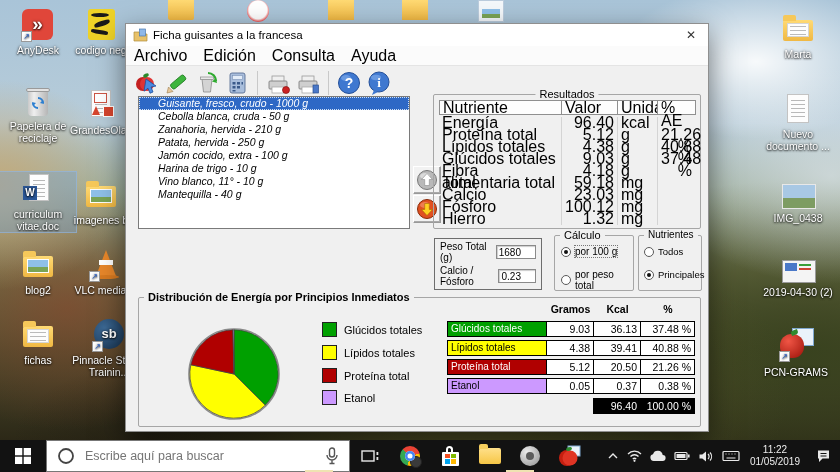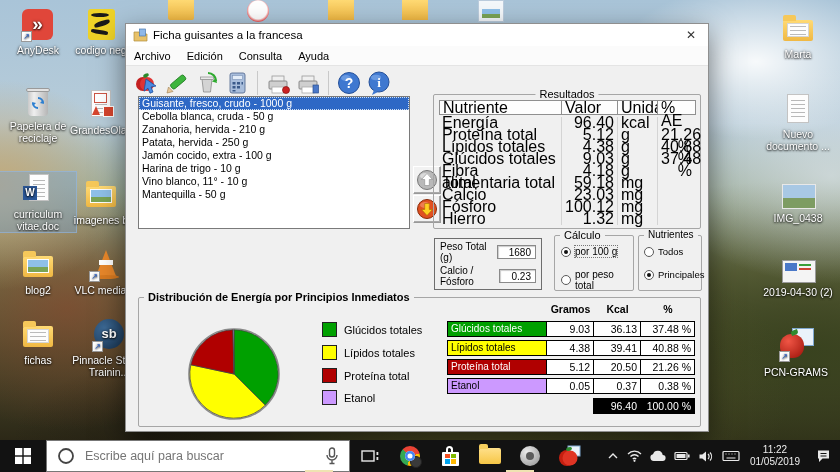--- a/index.html
+++ b/index.html
@@ -31,28 +31,28 @@
   .page .lines{position:absolute;left:3px;right:3px;top:5px;height:18px;
     background:repeating-linear-gradient(180deg,#b9b9b9 0 1px,transparent 1px 4px);}
   .frag{position:absolute;top:0;height:20px;}
   
   .window{position:absolute;left:125px;top:23px;width:584px;height:409px;background:#f0f0f0;
     border:1px solid #8f8f8f;box-sizing:border-box;box-shadow:0 10px 26px rgba(0,0,0,.5);font-size:11px;color:#000;}
   .titlebar{position:absolute;left:0;top:0;right:0;height:22px;background:#fff;display:flex;align-items:center;}
   .title-text{margin-left:5px;font-size:11.5px;}
   .close-btn{position:absolute;right:0;top:0;width:34px;height:22px;text-align:center;line-height:22px;font-size:12px;color:#333;}
   .menubar{position:absolute;left:0;top:22px;right:0;height:19px;background:#fbfbfb;display:flex;align-items:center;border-bottom:1px solid #e4e4e4;}
-  .menuitem{padding:2px 8px;font-size:11px;}
+  .menuitem{padding:2px 8px;font-size:16px;}
   .toolbar{position:absolute;left:0;top:42px;right:0;height:33px;display:flex;align-items:center;padding-left:6px;}
   .tbtn{width:30px;height:28px;display:flex;align-items:center;justify-content:center;}
   .tsep{width:1px;height:24px;background:#c9c9c9;margin:0 5px;}
   
   .listwrap{position:absolute;left:12px;top:72px;width:272px;height:133px;border:1px solid #7a7a7a;background:#fff;box-sizing:border-box;}
   .listhead{height:14px;background:linear-gradient(#5e95de,#2b62c0);color:#fff;font-size:10.5px;text-align:center;line-height:14px;}
-  .litem{height:13px;line-height:13px;font-size:10.5px;padding-left:3px;white-space:nowrap;overflow:hidden;}
+  .litem{height:13px;line-height:13px;font-size:10.5px;padding-left:19px;white-space:nowrap;overflow:hidden;font-style:italic;}
   .litem.sel{background:#2e68c5;color:#fff;outline:1px dotted #cfe0f5;outline-offset:-1px;}
   
   .sqbtn{position:absolute;width:28px;height:28px;background:#f2f2f2;border:1px solid #999;
     border-top-color:#fff;border-left-color:#fff;box-shadow:inset -1px -1px 0 #aaa;display:flex;align-items:center;justify-content:center;box-sizing:border-box;}
   
   .gbox{position:absolute;border:1px solid #a6a6a6;border-radius:2px;box-sizing:border-box;}
   .glabel{position:absolute;top:-7px;background:#f0f0f0;padding:0 4px;font-size:11px;white-space:nowrap;}
   .glabel.center{left:50%;transform:translateX(-50%);}
   .glabel.left{left:5px;}
   .glabel.bold{font-weight:bold;}
@@ -62,21 +62,21 @@
   .rhead .rc{border:1px solid #8f8f8f;background:#fdfdfd;height:13px;line-height:13px;padding:0 3px;margin-right:-1px;}
   .rbody .rc{height:12px;line-height:12px;padding:0 3px;}
   .rbody .rc.v,.rbody .rc.p{text-align:right;}
   .rbody .rc.u{border-left:1px solid #d4d4d4;}
   .rbody .rc.v{border-left:1px solid #d4d4d4;}
   .rbody .rc.p{border-left:1px solid #d4d4d4;}
   
   .peso{position:absolute;left:308px;top:214px;width:108px;height:52px;border:1px solid #6e6e6e;box-sizing:border-box;}
   .peso .prow{position:absolute;left:5px;right:5px;height:16px;display:flex;justify-content:space-between;align-items:center;font-size:10px;}
   .field{width:42px;height:14px;background:#fff;border:1px solid #8a8a8a;box-shadow:inset 1px 1px 1px #ccc;
-    font-size:10px;text-align:right;padding-right:4px;line-height:14px;box-sizing:border-box;}
+    font-size:10px;text-align:right;padding-right:14px;line-height:14px;box-sizing:border-box;}
   
   .ropt{position:absolute;display:flex;align-items:center;gap:4px;font-size:10px;}
   .radio{width:10px;height:10px;border-radius:50%;border:1px solid #595959;background:#fff;box-sizing:border-box;position:relative;flex:none;}
   .radio.sel::after{content:'';position:absolute;left:2px;top:2px;width:4px;height:4px;border-radius:50%;background:#111;}
   .rfocus{outline:1px dotted #777;}
   
   .legend-item{position:absolute;display:flex;align-items:center;gap:7px;font-size:11px;}
   .lsq{width:15px;height:15px;border:1px solid #222;box-sizing:border-box;flex:none;}
   .dist-table{position:absolute;left:308px;top:0;width:248px;font-size:10.5px;}
   .dhead{position:absolute;top:5px;height:14px;font-weight:bold;display:grid;grid-template-columns:100px 47px 47px 54px;width:248px;}
@@ -344,21 +344,21 @@
     </div>
 
     <div class="listwrap">
       <div class="litem sel">Guisante, fresco, crudo - 1000 g</div>
       <div class="litem">Cebolla blanca, cruda - 50 g</div>
       <div class="litem">Zanahoria, hervida - 210 g</div>
       <div class="litem">Patata, hervida - 250 g</div>
       <div class="litem">Jamón cocido, extra - 100 g</div>
       <div class="litem">Harina de trigo - 10 g</div>
       <div class="litem">Vino blanco, 11° - 10 g</div>
-      <div class="litem">Mantequilla - 50 g</div>
+      <div class="litem">Mantequilla - 40 g</div>
     </div>
 
     <div class="sqbtn" style="left:287px;top:142px;">
       <svg width="22" height="22" viewBox="0 0 22 22">
         <circle cx="11" cy="11" r="9.5" fill="#b9b9b9" stroke="#787878"></circle>
         <ellipse cx="9" cy="7" rx="5" ry="3" fill="#e2e2e2" opacity=".8"></ellipse>
         <path d="M11 4.5 l5.5 6 h-3.2 v6 h-4.6 v-6 H5.5 z" fill="#fff" stroke="#8a8a8a" stroke-width=".6"></path>
       </svg>
     </div>
     <div class="sqbtn" style="left:287px;top:171px;">

